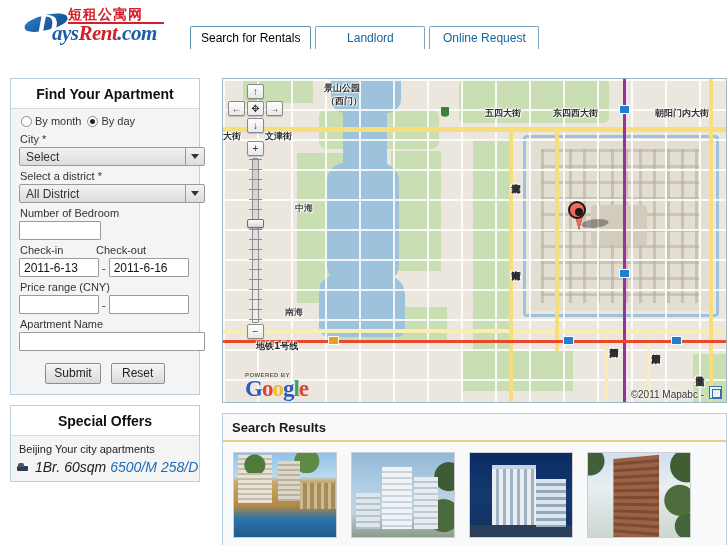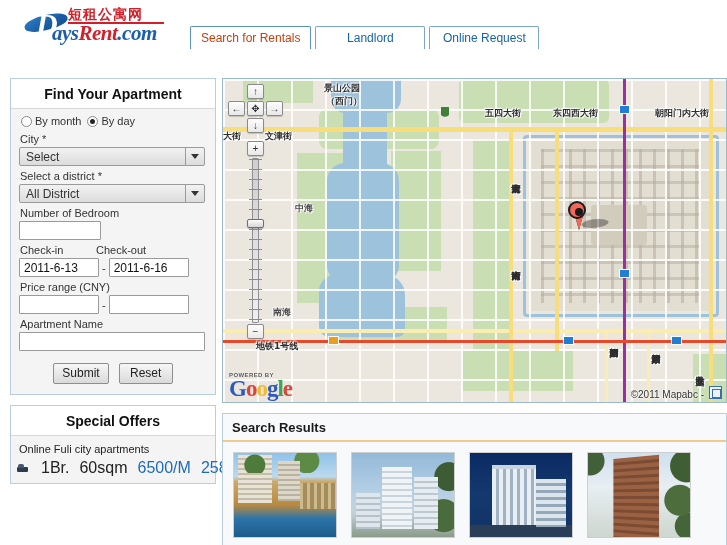--- a/index.html
+++ b/index.html
@@ -55,35 +55,35 @@
     background: #ffffff;
     color: #1565a0;
     font-size: 12px;
     text-align: center;
     cursor: pointer;
     margin-right: 4px;
     border-radius: 2px 2px 0 0;
     min-width: 110px;
     white-space: nowrap;
   }
-  .tab.active { color: #c2410c; font-weight: normal; border-color: #5c93b4; background:#fff; }
+  .tab.active { color: #000000; font-weight: normal; border-color: #5c93b4; background:#fff; }
 
   
   #phonebar {
     position: absolute; left: 0; top: 42px; width: 727px; height: 22px;
     background: #00709f;
     color: #ffffff;
     font-size: 11px;
     line-height: 22px;
     padding-left: 4px;
     white-space: nowrap;
   }
 
   
-  #leftcol { position: absolute; left: 10px; top: 78px; width: 206px; }
+  #leftcol { position: absolute; left: 10px; top: 78px; width: 190px; }
   .panel { border: 1px solid #b9cfdd; background: #f4f4f4; }
   .panel-title {
     height: 30px; line-height: 30px;
     text-align: center;
     font-size: 14px; font-weight: bold;
     color: #111;
     background: #ffffff;
     border-bottom: 1px solid #d8d8d8;
   }
   .panel-body { padding: 6px 8px 10px 8px; }
@@ -139,21 +139,21 @@
     border: 1px solid #8e8e8e;
     background: linear-gradient(#f6f6f6,#dadada);
     border-radius: 2px;
     font-size: 12px; color: #222; text-align: center;
     cursor: pointer;
     padding: 0 8px;
   }
 
   #offers { margin-top: 10px; }
   .offer-name { font-size: 11px; color: #222; margin: 5px 0 4px 4px; }
-  .offer-specs { display: flex; align-items: center; gap: 10px; font-size: 16px; margin-left: 2px; }
+  .offer-specs { display: flex; align-items: center; gap: 4px; font-size: 14px; margin-left: 2px; font-style: italic; }
   .offer-specs .bedicon { width: 11px; height: 8px; margin-right: 3px; position: relative; flex:none; }
   .offer-specs .bedicon::before {
     content:""; position:absolute; left:0; bottom:0; width:11px; height:5px; background:#2b3c4e; border-radius:1px;
   }
   .offer-specs .bedicon::after {
     content:""; position:absolute; left:1px; top:0; width:6px; height:4px; background:#46586b; border-radius:2px 2px 0 0;
   }
   .offer-specs .s1 { width: 34px; color:#222; }
   .offer-specs .s2 { width: 52px; color:#222; }
   .offer-specs .s3 { width: 54px; color:#1f6bb8; }
@@ -232,21 +232,21 @@
     border-left: 4px solid transparent; border-right: 4px solid transparent;
     border-top: 14px solid #f2695a;
     filter: drop-shadow(0 0 0 #1a1a1a);
   }
   #marker .shadow {
     position:absolute; left: 14px; top: 18px; width: 26px; height: 9px;
     background: rgba(0,0,0,.32); border-radius: 50%;
     transform: skewX(-40deg);
   }
 
-  #gmap-logo { position: absolute; left: 6px; bottom: 2px; }
+  #gmap-logo { position: absolute; left: 22px; bottom: 2px; }
   #gmap-logo .powered {
     font-size: 6px; font-weight: bold; color: #585858; letter-spacing: .4px;
     text-shadow: 0 0 2px #fff;
   }
   #gmap-logo .gword { font-family: "Liberation Serif", serif; font-size: 23px; line-height: 22px; font-weight: bold; letter-spacing: -1px; }
   .g1{color:#2d59c4}.g2{color:#d8453b}.g3{color:#f2bb2b}.g4{color:#2d59c4}.g5{color:#3aa757}.g6{color:#d8453b}
 
   #copyright {
     position: absolute; right: 22px; bottom: 2px;
     font-size: 10px; color: #333; white-space: nowrap;
@@ -407,21 +407,21 @@
         <div class="btn-row">
           <div class="btn">Submit</div>
           <div class="btn">Reset</div>
         </div>
       </div>
     </div>
 
     <div class="panel" id="offers">
       <div class="panel-title">Special Offers</div>
       <div style="padding:2px 4px 6px 4px; background:#f4f4f4;">
-        <div class="offer-name">Online Fuli city apartments</div>
+        <div class="offer-name">Beijing Your city apartments</div>
         <div class="offer-specs">
           <span class="bedicon"></span>
           <span class="s1">1Br.</span>
           <span class="s2">60sqm</span>
           <span class="s3">6500/M</span>
           <span class="s4">258/D</span>
         </div>
       </div>
     </div>
   </div>
@@ -479,21 +479,21 @@
 
     <div style="position:absolute;left:218px;top:28px;width:8px;height:12px;
                 background:radial-gradient(circle at 50% 35%, #3f7f3a 0 5px, transparent 6px);"></div>
 
     <div id="map-labels">
         <div class="m-lbl blk" style="left: 101px; top: 4px;">景山公园</div>
         <div class="m-lbl blk" style="left: 103px; top: 17px;">（西门）</div>
         <div class="m-lbl blk" style="left: 0px; top: 52px;">大街</div>
         <div class="m-lbl blk" style="left: 42px; top: 52px;">文津街</div>
         <div class="m-lbl" style="left: 72px; top: 124px;">中海</div>
-        <div class="m-lbl" style="left: 50px; top: 228px;">南海</div>
+        <div class="m-lbl" style="left: 62px; top: 228px;">南海</div>
         <div class="m-lbl blk" style="left: 33px; top: 262px;">地铁1号线</div>
         <div class="m-lbl blk" style="left: 262px; top: 29px;">五四大街</div>
         <div class="m-lbl blk" style="left: 330px; top: 29px;">东四西大街</div>
         <div class="m-lbl blk" style="left: 432px; top: 29px;">朝阳门内大街</div>
         <div class="m-lbl vert blk" style="left: 548px; top: 45px;">王府井大街</div>
         <div class="m-lbl vert blk" style="left: 288px; top: 98px;">北河沿大街</div>
         <div class="m-lbl vert blk" style="left: 288px; top: 185px;">南河沿大街</div>
         <div class="m-lbl vert blk" style="left: 717px; top: 58px;">朝阳门南小街</div>
         <div class="m-lbl vert blk" style="left: 386px; top: 262px;">广场西侧路</div>
         <div class="m-lbl vert blk" style="left: 428px; top: 268px;">广场东侧路</div>

